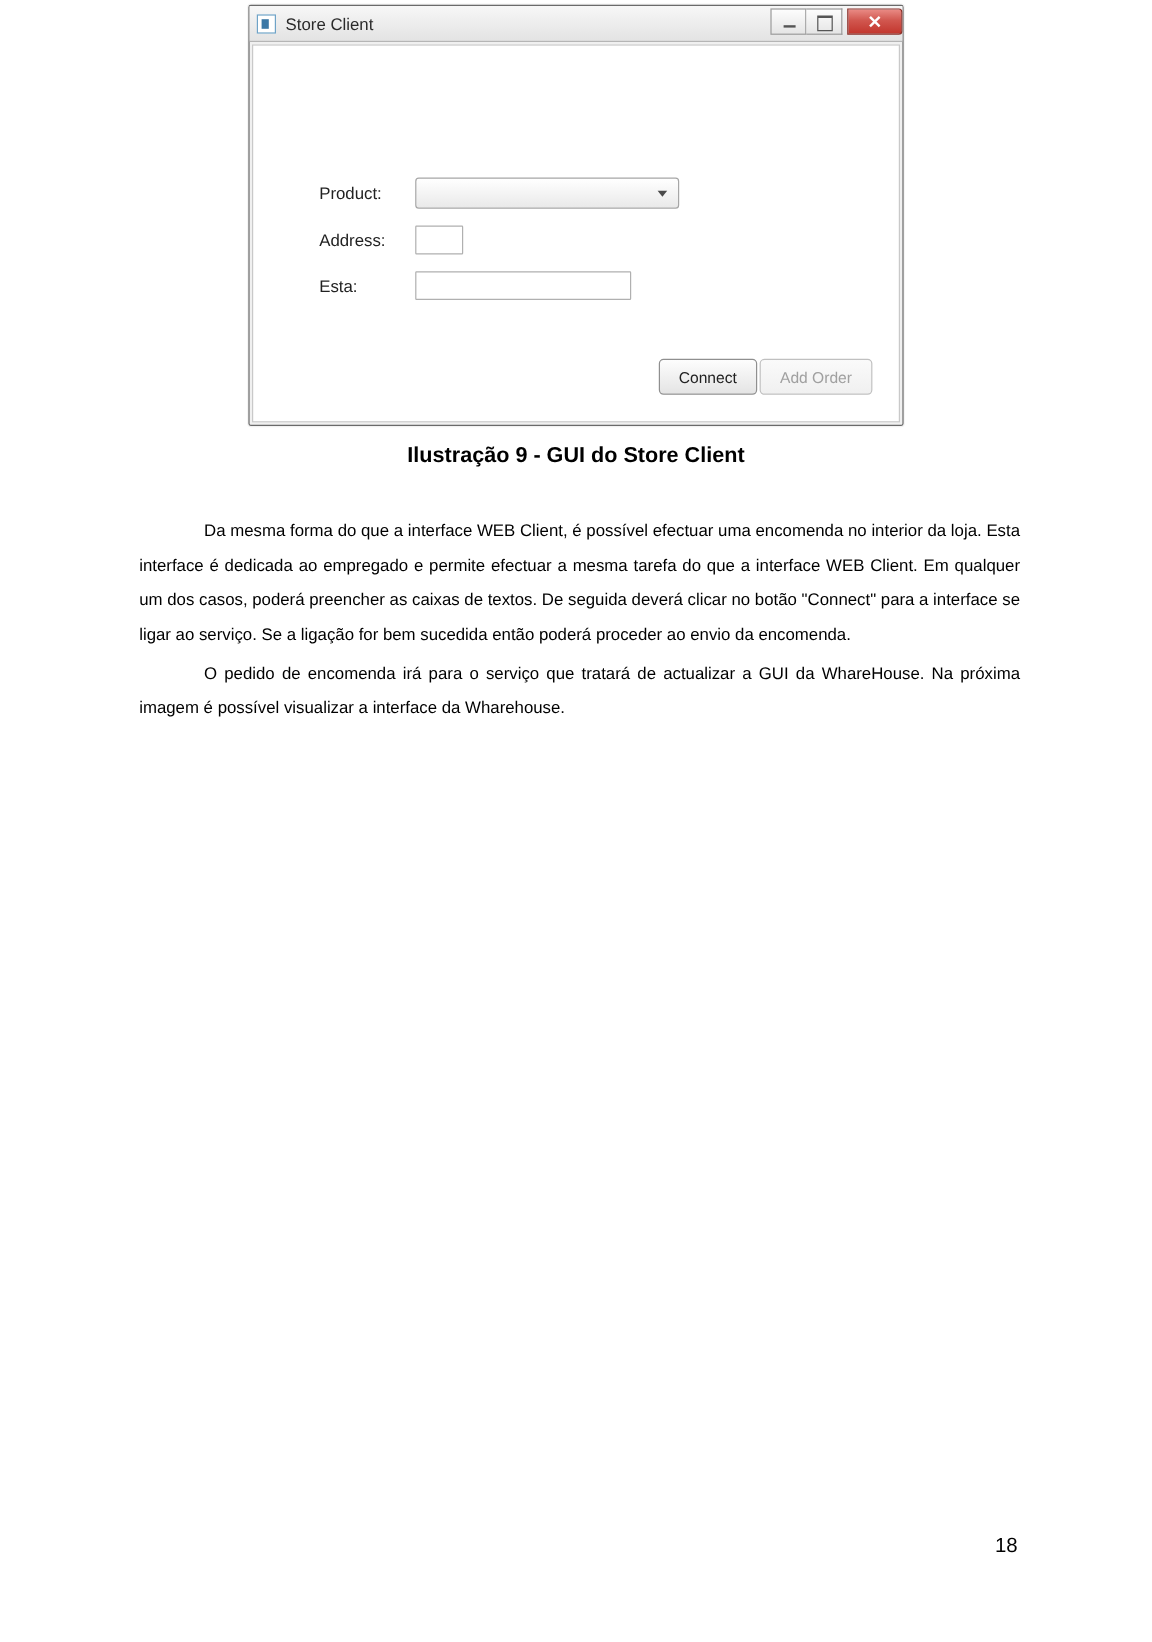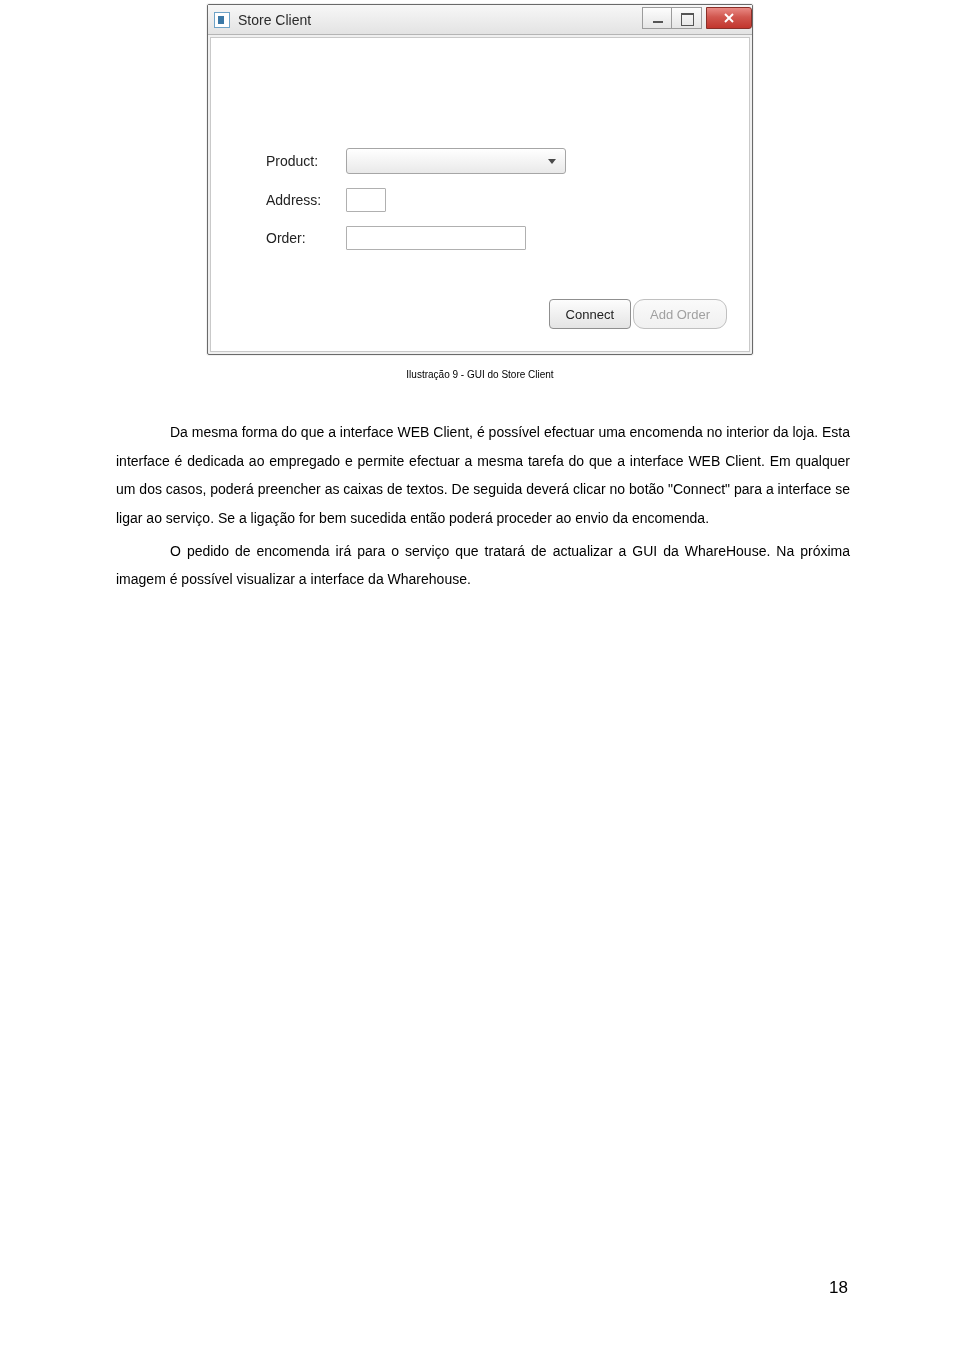--- a/index.html
+++ b/index.html
@@ -173,27 +173,26 @@
     font-size: 13px;
     color: #222;
     display: flex;
     align-items: center;
     justify-content: center;
   }
   .btn.disabled {
     color: #a0a0a0;
     border-color: #c0c0c0;
     background: linear-gradient(#fafafa,#f0f0f0);
-    border-radius: 11px;
   }
   
   .caption {
     text-align: center;
-    font-weight: normal;
-    font-size: 10px;
+    font-weight: bold;
+    font-size: 18px;
     margin-top: 14px;
     margin-bottom: 38px;
   }
   .para {
     font-size: 14px;
     line-height: 2.05;
     text-align: justify;
     margin: 0 0 4px 6px;
   }
   .para .indent { display:inline-block; width: 54px; }
@@ -230,21 +229,21 @@
         <div class="form-area">
           <div class="form-row">
             <div class="form-label">Product:</div>
             <div class="combo"></div>
           </div>
           <div class="form-row">
             <div class="form-label">Address:</div>
             <div class="text-input qty"></div>
           </div>
           <div class="form-row">
-            <div class="form-label">Order:</div>
+            <div class="form-label">Esta:</div>
             <div class="text-input wide"></div>
           </div>
         </div>
         <div class="button-row">
           <div class="btn">Connect</div>
           <div class="btn disabled">Add Order</div>
         </div>
       </div>
     </div>
   </div>

